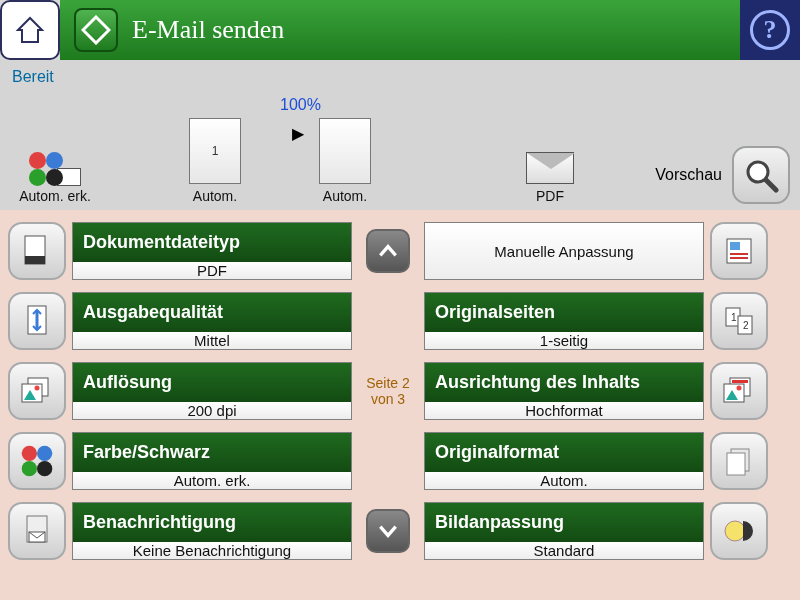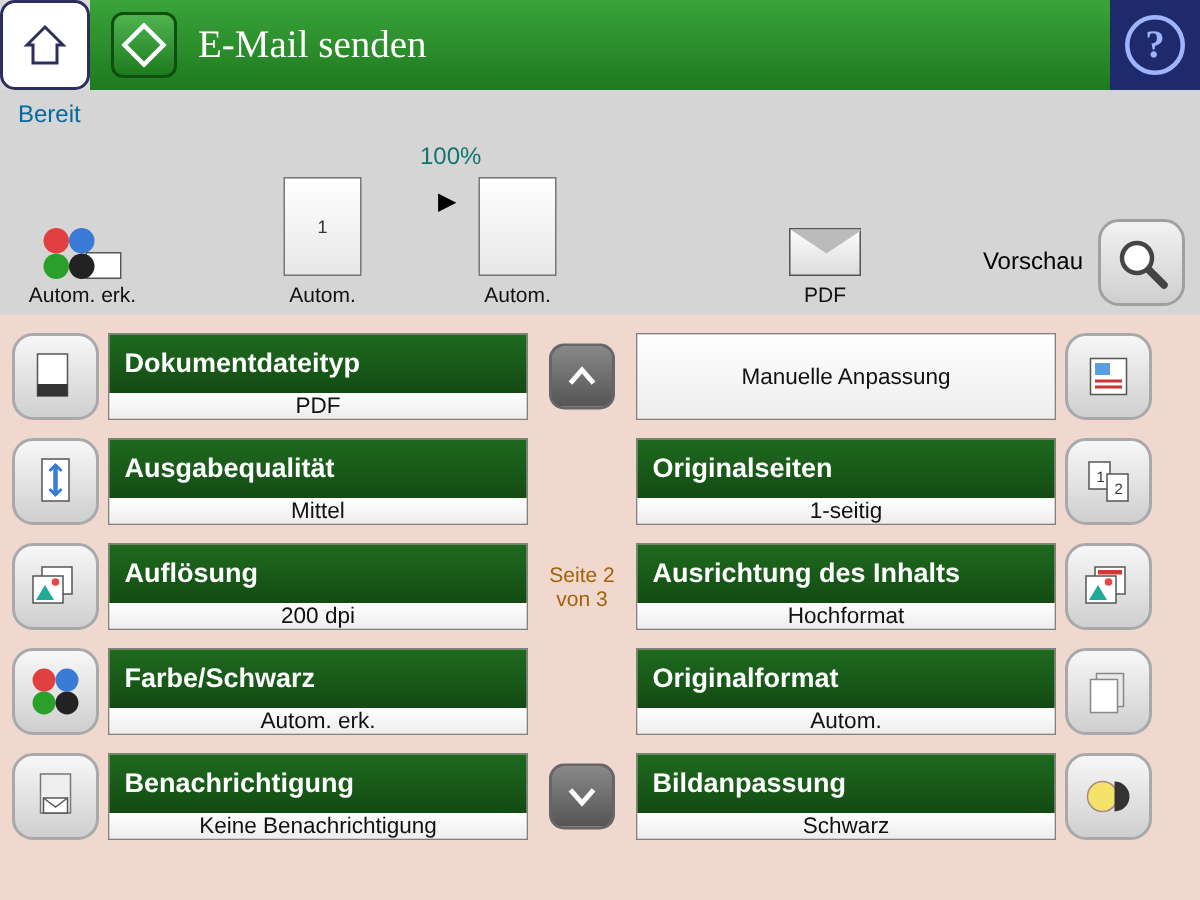--- a/index.html
+++ b/index.html
@@ -76,21 +76,21 @@
   .summary-col.out-col   { width: 130px; }
   .summary-col.pdf-col   { width: 200px; margin-left: 40px; }
   .summary-right {
     flex: 1;
     display: flex; align-items: center; justify-content: flex-end;
     gap: 10px;
   }
   .scale-label {
     position: absolute;
     left: 280px; top: 6px;
-    font-size: 16px; color: #0f766e;
+    font-size: 16px; color: #1d4ed8;
   }
   .arrow-right {
     position: absolute;
     left: 292px; top: 34px;
     font-size: 16px; color: #000;
   }
   .page-thumb {
     width: 52px; height: 66px;
     background: linear-gradient(#fff,#e7e7e7);
     border: 1px solid #777;
@@ -374,21 +374,21 @@
   </div>
   <div class="center-col">
     <div class="nav-btn">
       <svg viewBox="0 0 20 20">
           <path d="M3 6 L10 14 L17 6" fill="none" stroke="#fff" stroke-width="3"></path>
         </svg>
     </div>
   </div>
   <div class="opt">
     <div class="opt-title">Bildanpassung</div>
-    <div class="opt-value">Schwarz</div>
+    <div class="opt-value">Standard</div>
   </div>
   <div class="opt-icon">
     <svg width="32" height="32" viewBox="0 0 32 32">
         <circle cx="12" cy="16" r="10" fill="#f4e26b" stroke="#a88"></circle>
         <path d="M20 6 A10 10 0 0 1 20 26 Z" fill="#333"></path>
       </svg>
   </div>
 
 </div>
 

